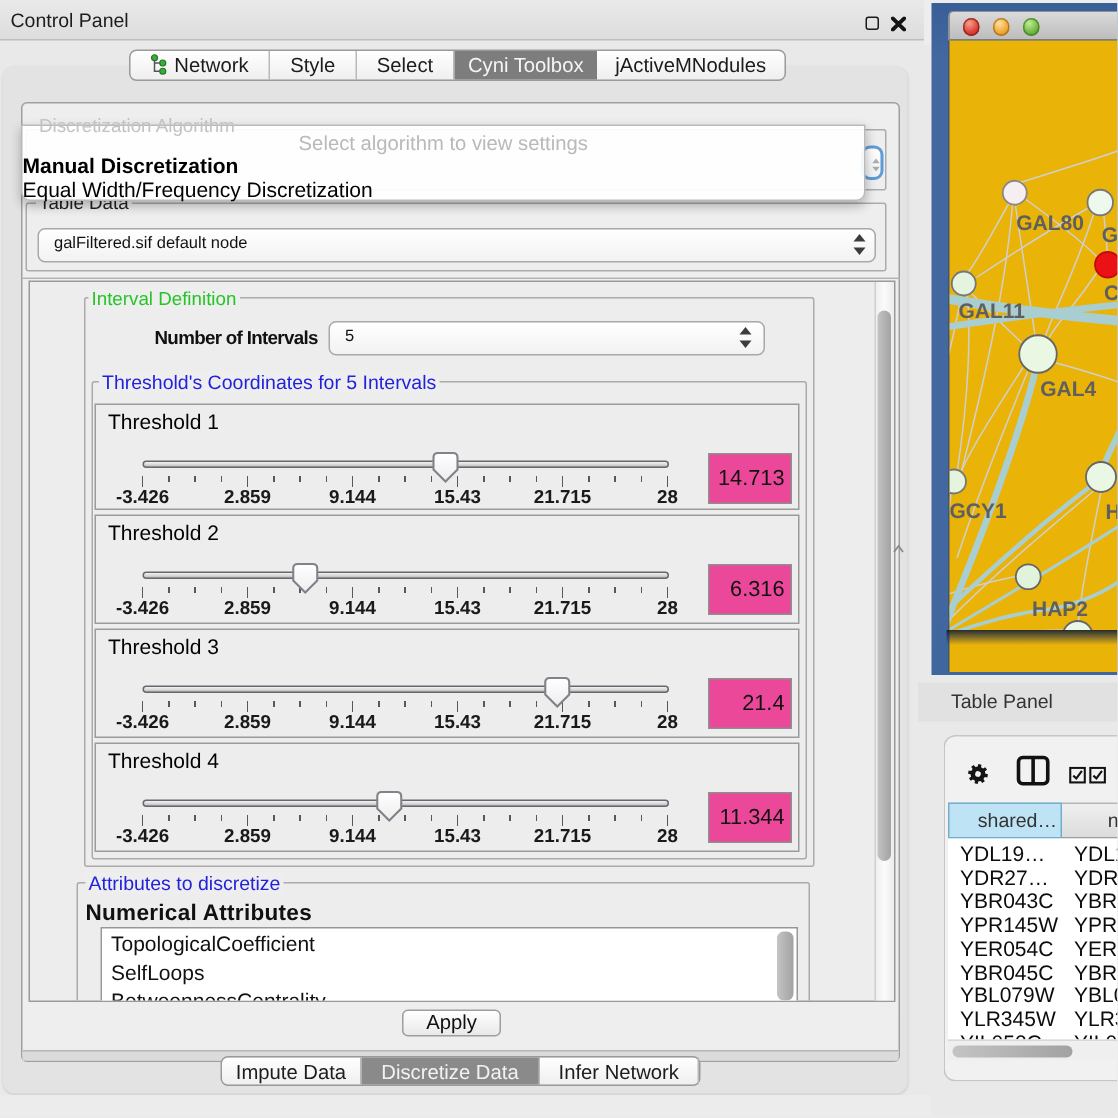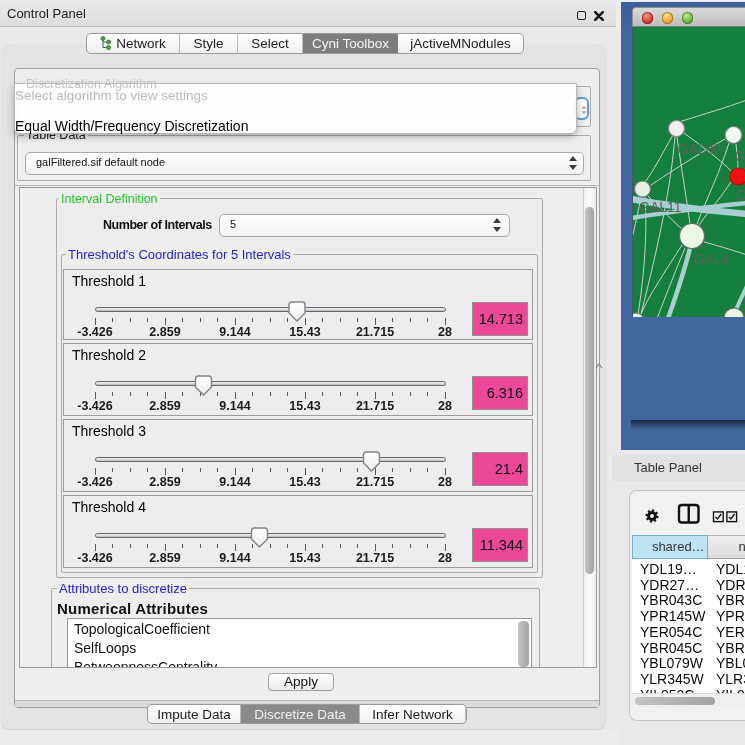--- a/index.html
+++ b/index.html
@@ -35,21 +35,21 @@
 .thpanel { position:absolute; left:62px; width:470px; border:1px solid #9b9b9b; background:#ededed; }
 .thtitle { position:absolute; left:8px; top:2.5px; font-size:14px; font-weight:normal; color:#000000; }
 .valbox { position:absolute; left:408px; top:32px; width:56px; height:34px; background:#ec4899; border:1px solid #8f8f8f; }
 .valbox span { position:absolute; right:4px; top:8px; font-size:14.5px; color:#111; }
 
 #ghosttitle { position:absolute; left:26px; top:77px; font-size:12.5px; color:#c3c3c3; z-index:3; }
 #ghosttitle2 { position:absolute; left:26px; top:77px; font-size:12.5px; color:#8a8a8a; z-index:3; clip-path:inset(0 0 12px 0); }
 #popup { position:absolute; z-index:2; left:14px; top:82.5px; width:563px; height:51px;
   background:rgba(255,255,255,0.93); border:1px solid #b9b9b9; border-radius:0 0 6px 6px;
   box-shadow:0 3px 7px rgba(0,0,0,0.28); }
-#popup .r1 { position:absolute; left:0; right:0; top:4px; font-size:13.5px; color:#b9b9b9; }
+#popup .r1 { position:absolute; left:0; right:0; top:4px; text-align:center; font-size:13.5px; color:#b9b9b9; }
 #popup .r2 { position:absolute; left:0px; top:18px; font-size:14px; font-weight:bold; color:#000; }
 #popup .r3 { position:absolute; left:0px; top:34.5px; font-size:14px; color:#000; }
 
 #attrlist { position:absolute; left:66px; top:617px; width:465px; height:83px; background:#fff; border:1px solid #989898; font-size:14px; color:#111; padding-top:1px; }
 #attrlist div { padding-left:6px; height:18.8px; line-height:18.8px; }
 
 #apply { position:absolute; left:268px; top:673px; width:66px; height:18px;
   background:linear-gradient(#ffffff,#e9e9e9); border:1px solid #9e9e9e; border-radius:4px;
   font-size:13.5px; color:#111; text-align:center; line-height:16px; }
 
@@ -60,21 +60,21 @@
 #botstrip { position:absolute; left:0; top:730px; width:621px; height:15px; background:#ececec; }
 
 #scrollarea { position:absolute; left:19px; top:187px; width:578px; height:481px; border:1px solid #9a9a9a; background:#ededed; overflow:hidden; }
 .vsb-track { position:absolute; background:linear-gradient(90deg,#efefef,#fbfbfb 40%,#e7e7e7); border-left:1px solid #cfcfcf; }
 .sb-thumb { position:absolute; background:linear-gradient(90deg,#c4c4c4,#a2a2a2); border-radius:4.5px; }
 #bluezone { position:absolute; left:621px; top:2px; width:124px; height:448px;
   background:linear-gradient(#3a5e97 0%, #42689f 8%, #42689f 82%, #40669e 100%); }
 #mactitle { position:absolute; left:632px; top:7px; width:113px; height:20px;
   background:linear-gradient(#dadada,#bdbdbd); border-top:1px solid #909090; border-left:1px solid #909090; border-bottom:1px solid #7d7d7d; border-radius:4px 0 0 0; }
 .light { position:absolute; top:12px; width:11.5px; height:11.5px; border-radius:50%; }
-#canvas { position:absolute; left:632px; top:27px; width:113px; height:290px; background:#15803d; overflow:hidden; border-left:1px solid #44566f; }
+#canvas { position:absolute; left:632px; top:27px; width:113px; height:421px; background:#eab308; overflow:hidden; border-left:1px solid #44566f;font-weight:bold; }
 #canvshadow { position:absolute; left:631px; top:420px; width:114px; height:10px; background:linear-gradient(rgba(18,28,50,0.9) 0%,rgba(30,46,78,0.55) 45%,rgba(66,104,159,0) 100%); }
 #tpbar { position:absolute; left:612px; top:455px; width:133px; height:26px; background:#e1e1e1; }
 #tpbar span { position:absolute; left:22px; top:5px; font-size:13px; color:#333; }
 #card { position:absolute; left:629px; top:490px; width:116px; height:231px; background:#f1f1f1; border:1px solid #c6c6c6; border-radius:8px 0 0 8px; border-right:none; }
 #thead1 { position:absolute; left:632px; top:535px; width:75.5px; height:24px; background:#bee3f5; border:1px solid #74aec9; font-size:13px; color:#333; text-align:center; text-indent:17px; line-height:22px; }
 #thead2 { position:absolute; left:707.5px; top:535px; width:37.5px; height:24px; background:linear-gradient(#efefef,#dcdcdc); border-top:1px solid #b5b5b5; border-bottom:1px solid #9d9d9d; font-size:13px; color:#333; }
 #trows { position:absolute; left:632px; top:559px; width:113px; height:134px; background:#fff; font-size:14px; color:#0c0c0c; overflow:hidden; }
 #trows .r { position:absolute; left:8px; white-space:pre; }
 #hsb { position:absolute; left:632px; top:693px; width:113px; height:14px; background:#efefef; border-top:1px solid #d8d8d8; }
 </style></head>
@@ -113,20 +113,21 @@
 <div class="gtitle" style="left:24px;top:128px;color:#222;font-size:12.5px">Table Data</div>
 <div class="combo" style="left:25px;top:152px;width:559px;height:23px">
     <span class="ctext">galFiltered.sif default node</span>
   </div>
 <div class="arrows" style="left:569px;top:155.5px"></div>
 
 <div id="ghosttitle">Discretization Algorithm</div>
 <div id="ghosttitle2">Discretization Algorithm</div>
 <div id="popup">
   <div class="r1">Select algorithm to view settings</div>
+  <div class="r2">Manual Discretization</div>
   <div class="r3">Equal Width/Frequency Discretization</div>
 </div>
 
 <div style="position:absolute;left:15px;top:184.5px;width:585px;height:1px;background:#b3b3b3"></div>
 
 <div id="scrollarea">
  <svg width="0" height="0" style="position:absolute;left:0;top:0">
       <defs>
   <linearGradient id="trackg" x1="0" y1="0" x2="0" y2="1">
           <stop offset="0" stop-color="#fafafa"></stop>

